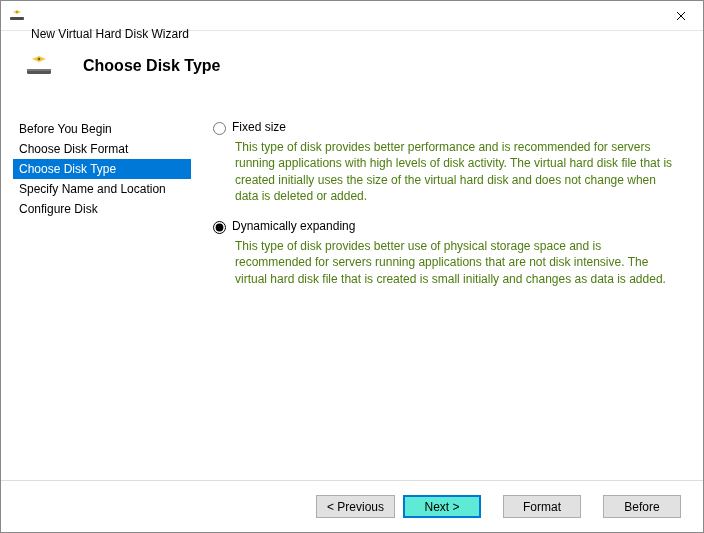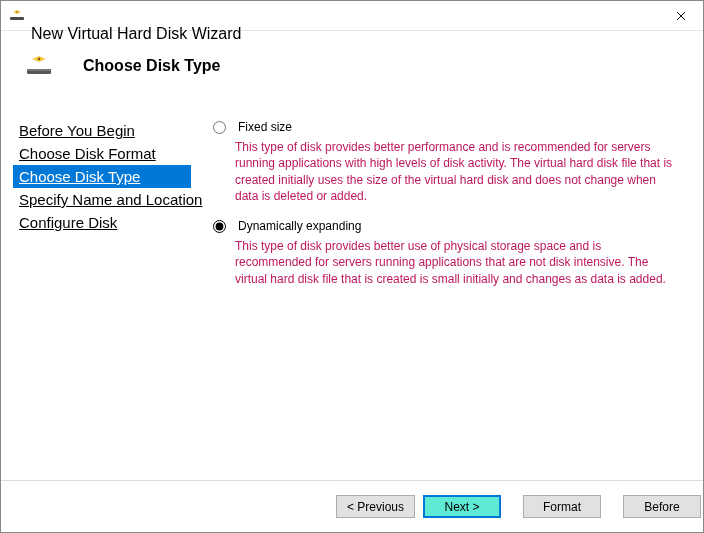--- a/index.html
+++ b/index.html
@@ -24,21 +24,21 @@
     display: flex;
     align-items: center;
     padding: 0 0 0 8px;
     border-bottom: 1px solid #e5e5e5;
   }
   .titlebar .icon {
     width: 16px; height: 16px;
     margin-right: 6px;
     display: inline-flex; align-items: center; justify-content: center;
   }
-  .titlebar .title { flex: 1; font-size: 16px; margin-top: 36px; }
+  .titlebar .title { flex: 1; font-size: 12px; margin-top: 36px; }
   .titlebar .close {
     width: 45px; height: 30px;
     display: flex; align-items: center; justify-content: center;
     cursor: pointer;
   }
   .header {
     height: 70px;
     display: flex;
     align-items: center;
     padding-left: 24px;
@@ -56,55 +56,54 @@
     display: flex;
     overflow: hidden;
     padding: 0 12px 0 12px;
   }
   .sidebar {
     width: 178px;
     padding-top: 18px;
   }
   .sidebar .step {
     padding: 3px 8px 3px 6px;
-    font-size: 15px;
+    font-size: 12px;
     cursor: pointer;
     white-space: nowrap;
-    text-decoration: underline;
   }
   .sidebar .step.selected {
     background: #0078d7;
     color: #fff;
   }
   .content {
     flex: 1;
     padding: 18px 10px 0 22px;
     font-size: 12px;
     line-height: 1.35;
   }
   .content .prompt { margin-bottom: 14px; }
   .option { margin-bottom: 14px; }
-  .option-row { display: flex; align-items: center; gap: 12px; }
+  .option-row { display: flex; align-items: flex-end; gap: 6px; }
   .option-row input[type=radio] {
     width: 13px; height: 13px; margin: 0;
     accent-color: #000;
   }
   .option-row label { font-size: 12px; }
   .option-desc {
     margin: 4px 0 0 22px;
-    color: #be185d;
+    color: #4d7c0f;
   }
   .footer {
     height: 52px;
     border-top: 1px solid #ddd;
     display: flex;
     align-items: center;
     justify-content: flex-end;
     gap: 8px;
-    padding-right: 2px;
+    padding-right: 22px;
   }
   .btn {
     min-width: 78px;
     height: 23px;
     font-size: 12px;
     background: #e1e1e1;
     border: 1px solid #adadad;
     cursor: pointer;
     font-family: inherit;
     padding: 0 10px;

